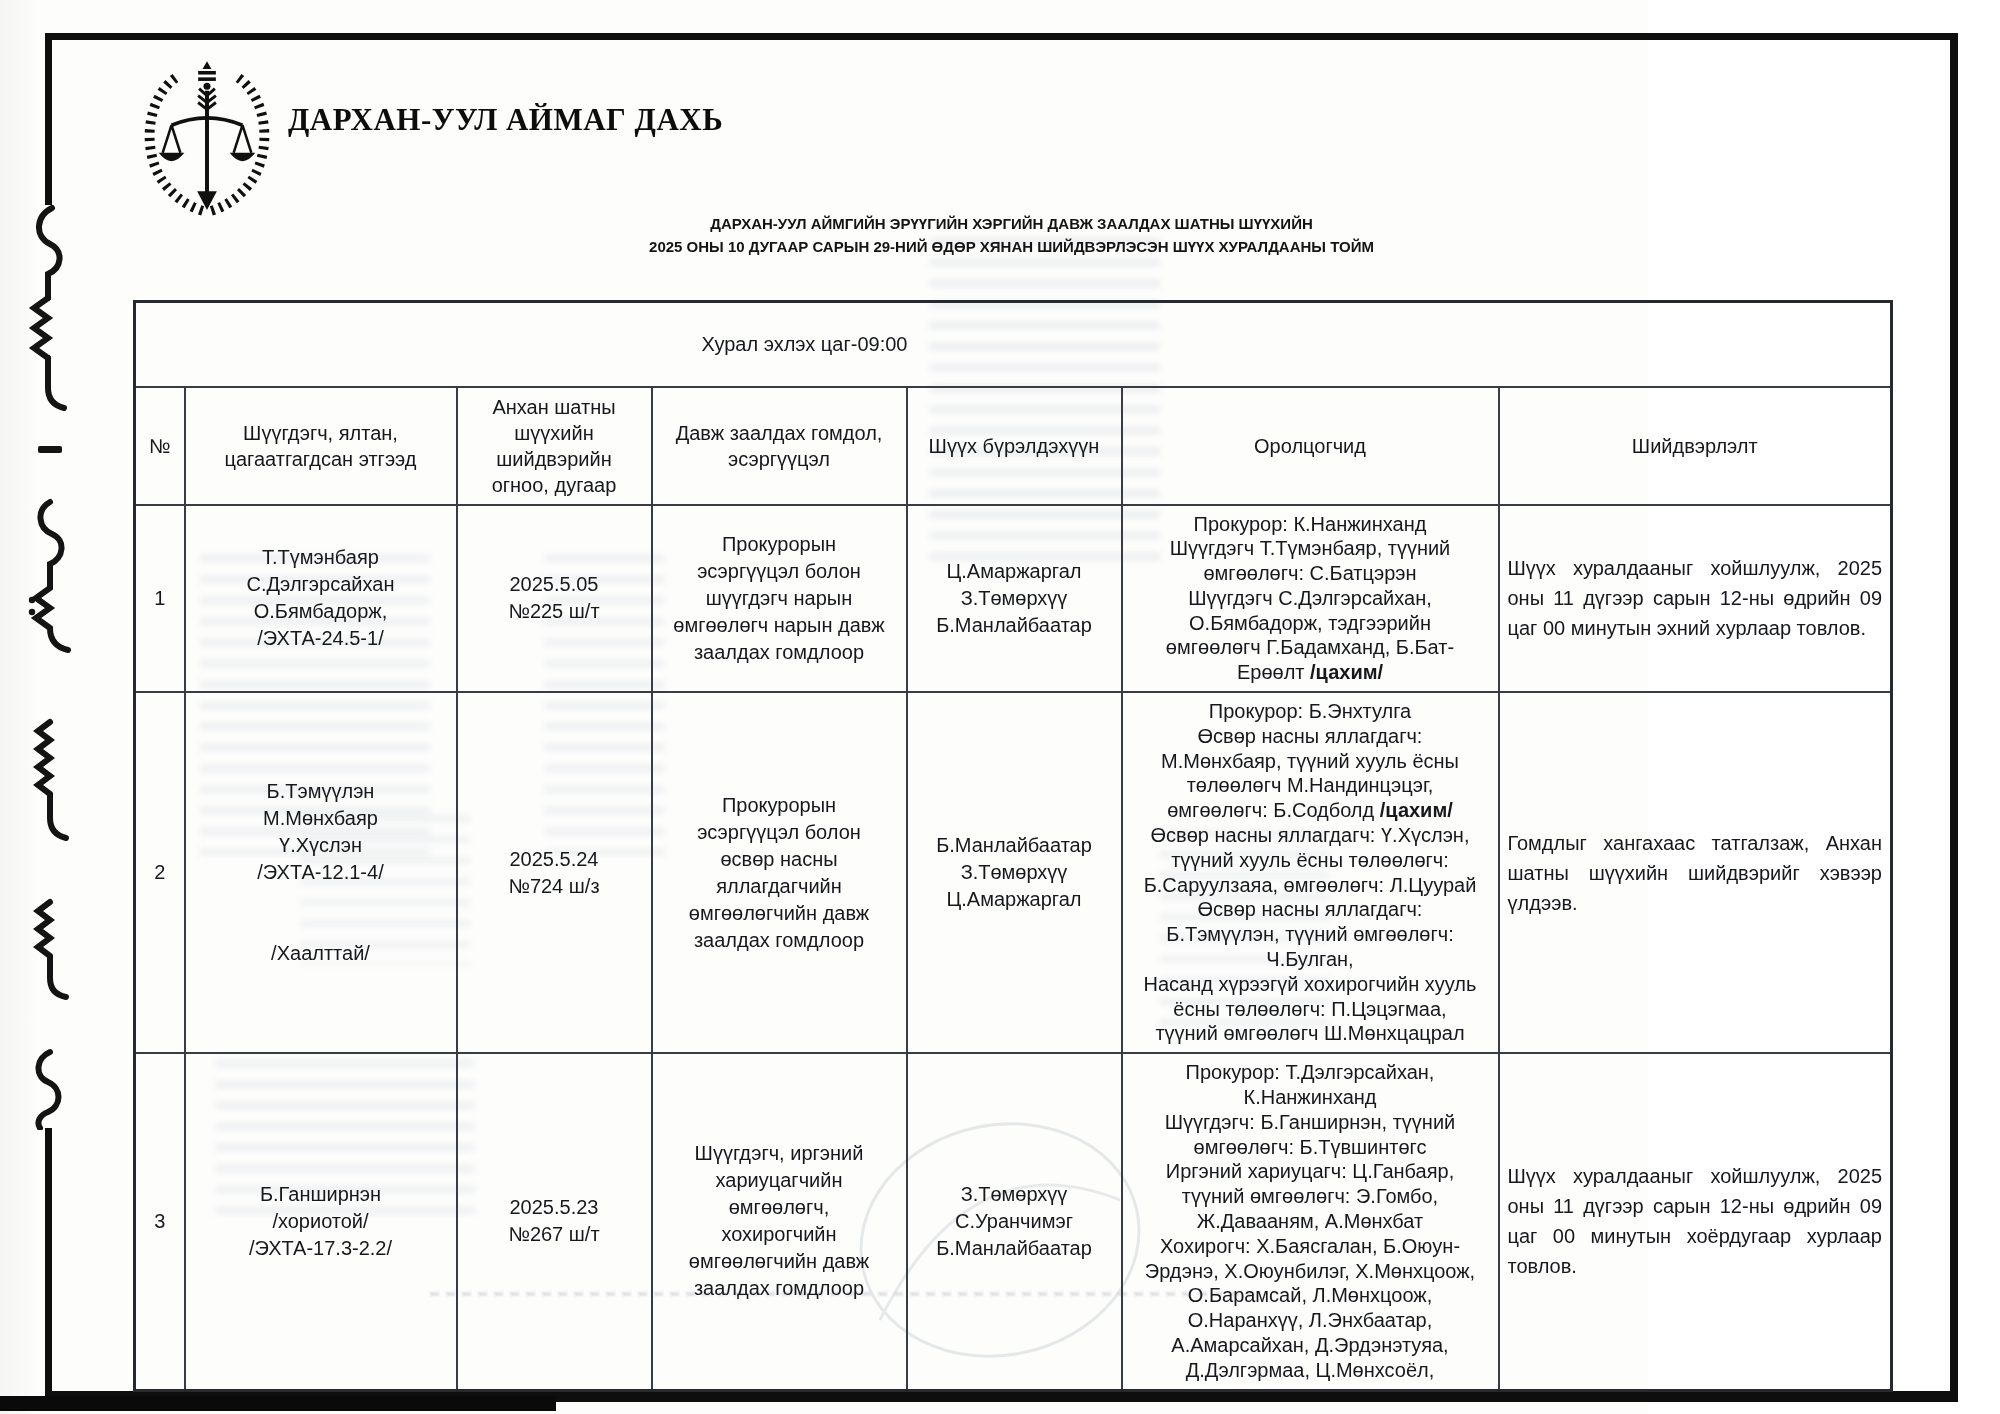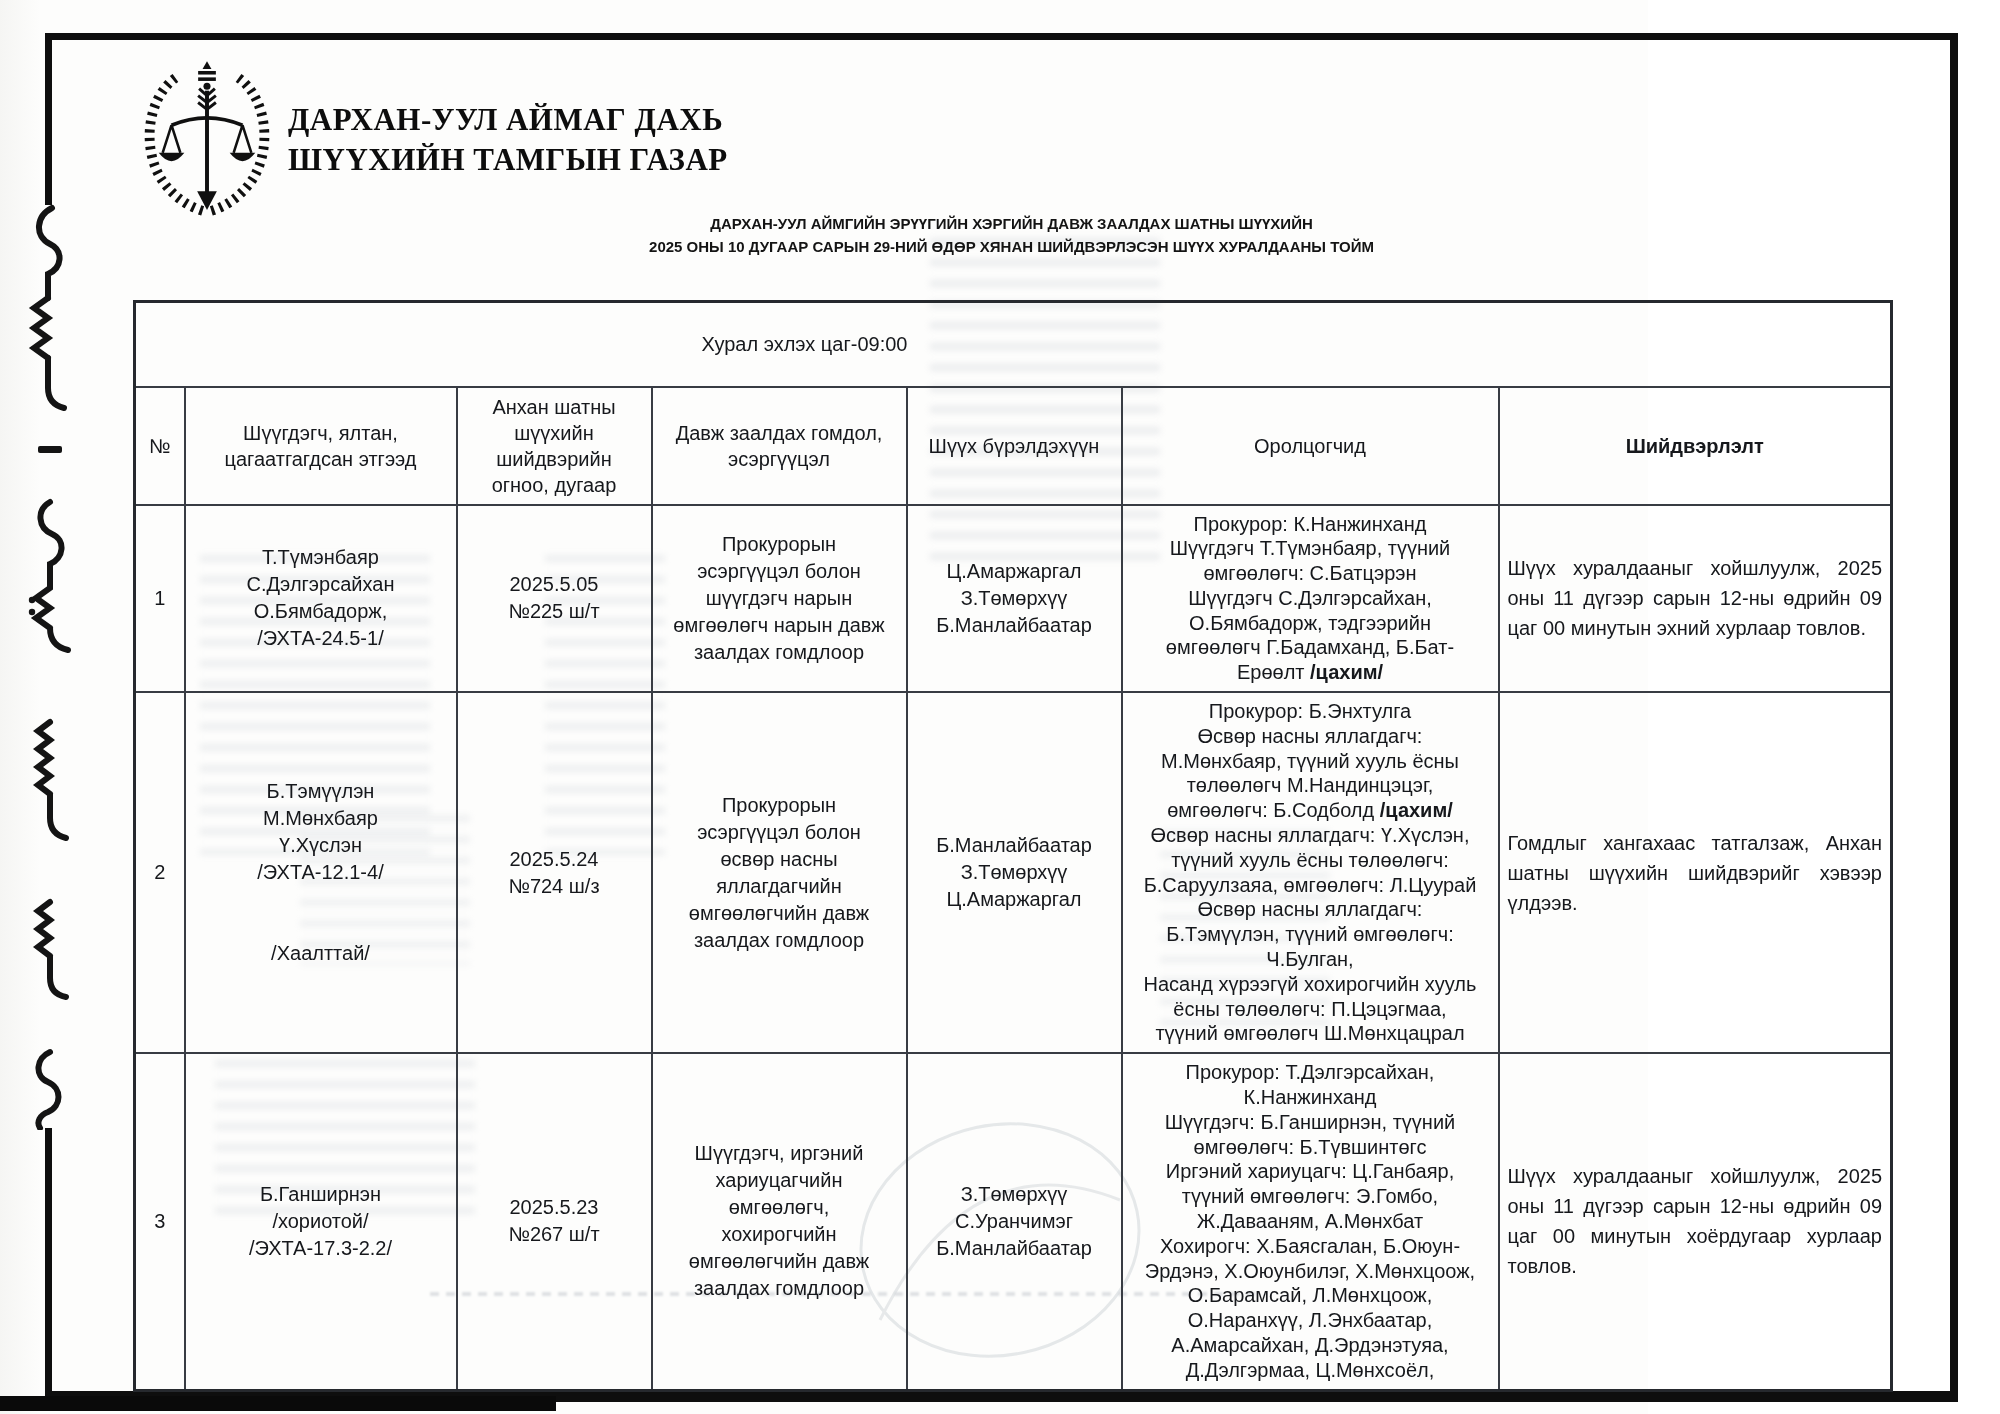--- a/index.html
+++ b/index.html
@@ -56,21 +56,21 @@
     border:3px solid #26292e;
   }
   table.summary th,table.summary td{
     border:2px solid #383c43;
     vertical-align:middle;
     font-size:20px;color:#16181c;
     padding:6px 8px;box-sizing:border-box;
   }
   .session-cell{text-align:center;font-size:24px;padding-right:425px !important;font-weight:400;}
   th{font-weight:400;text-align:center;line-height:1.3;}
-  th.bold{font-weight:700;font-size:21px;}
+  th.bold{font-weight:400;font-size:21px;}
   .pre{white-space:pre-line;}
   .c{text-align:center;line-height:1.35;}
   .participants{font-size:19.5px;line-height:1.24;padding:4px 6px;}
   .decision{
     text-align:justify;text-align-last:left;
     font-size:20.5px;line-height:1.5;padding:6px 20px;
   }
   .num{text-align:center;}
 </style>
 </head>
@@ -129,21 +129,20 @@
     <g stroke="#101010" stroke-width="2.6" fill="none">
       <path d="M34,66 L25,94 M34,66 L43,94"></path>
       <path d="M106,66 L97,94 M106,66 L115,94"></path>
     </g>
     <path d="M21,94 Q34,111 47,94 Z" fill="#101010"></path>
     <path d="M93,94 Q106,111 119,94 Z" fill="#101010"></path>
   </svg>
 
   <div class="org-name">
     <div>ДАРХАН-УУЛ АЙМАГ ДАХЬ</div>
-    <div>ШҮҮХИЙН ТАМГЫН ГАЗАР</div>
   </div>
 
   <div class="doc-title">
     <div>ДАРХАН-УУЛ АЙМГИЙН ЭРҮҮГИЙН ХЭРГИЙН ДАВЖ ЗААЛДАХ ШАТНЫ ШҮҮХИЙН</div>
     <div>2025 ОНЫ 10 ДУГААР САРЫН 29-НИЙ ӨДӨР ХЯНАН ШИЙДВЭРЛЭСЭН ШҮҮХ ХУРАЛДААНЫ ТОЙМ</div>
   </div>
 
   <table class="summary">
     <colgroup>
       <col style="width:50px">

